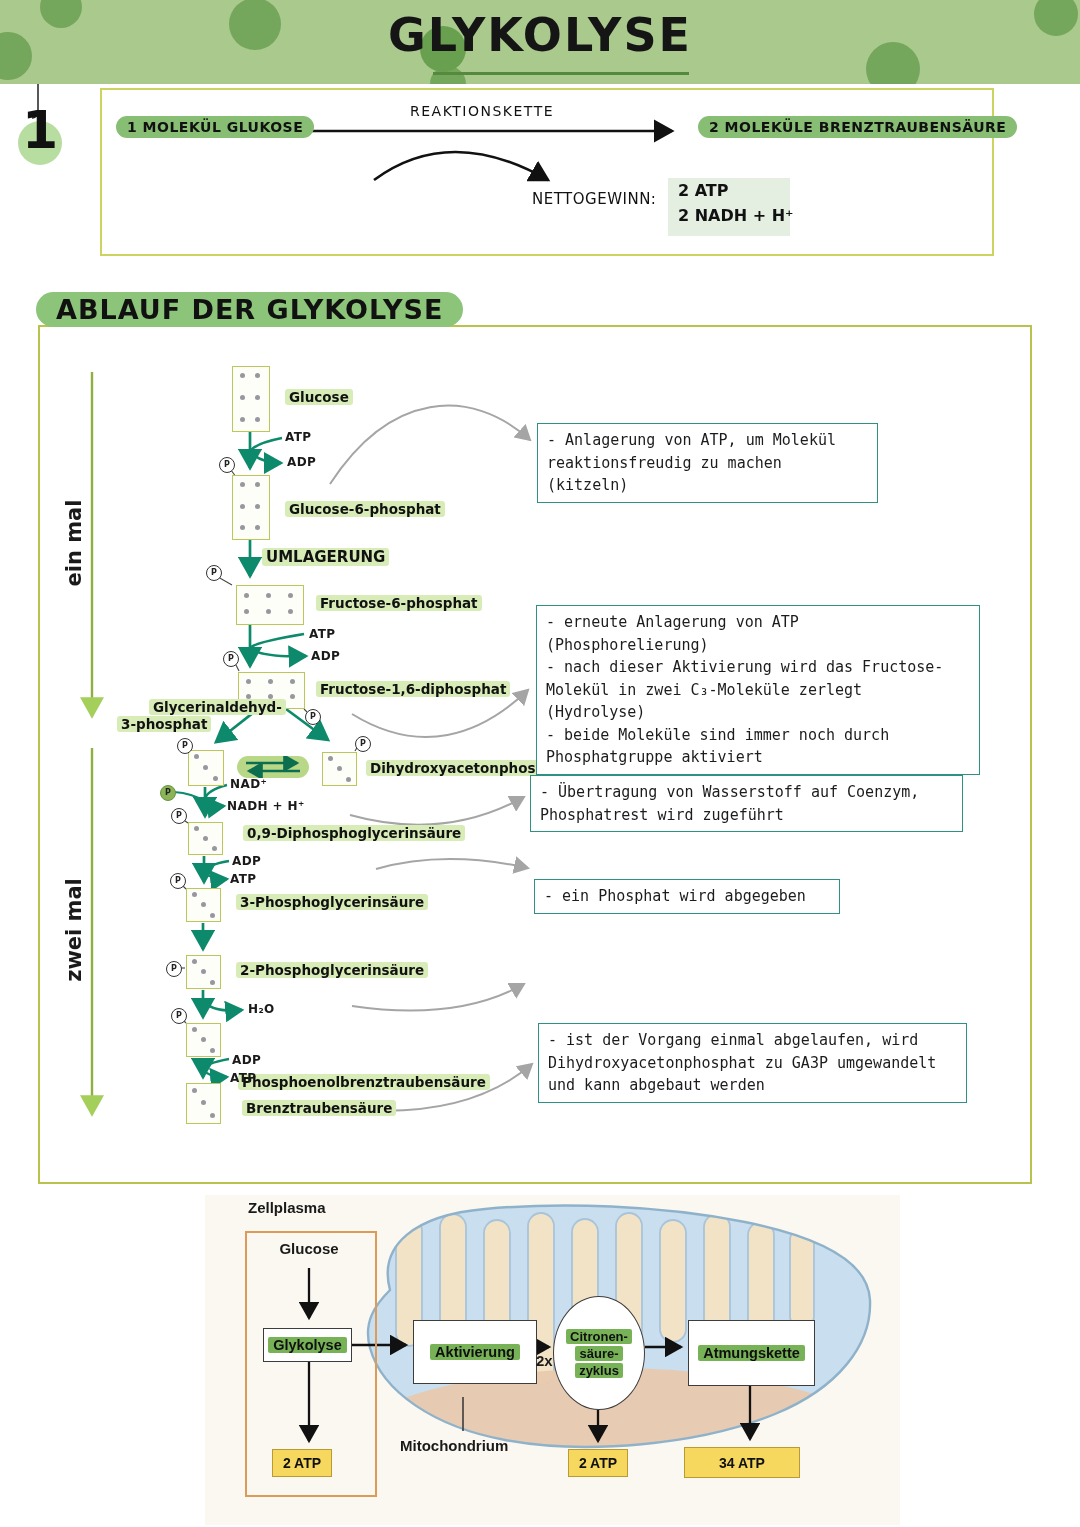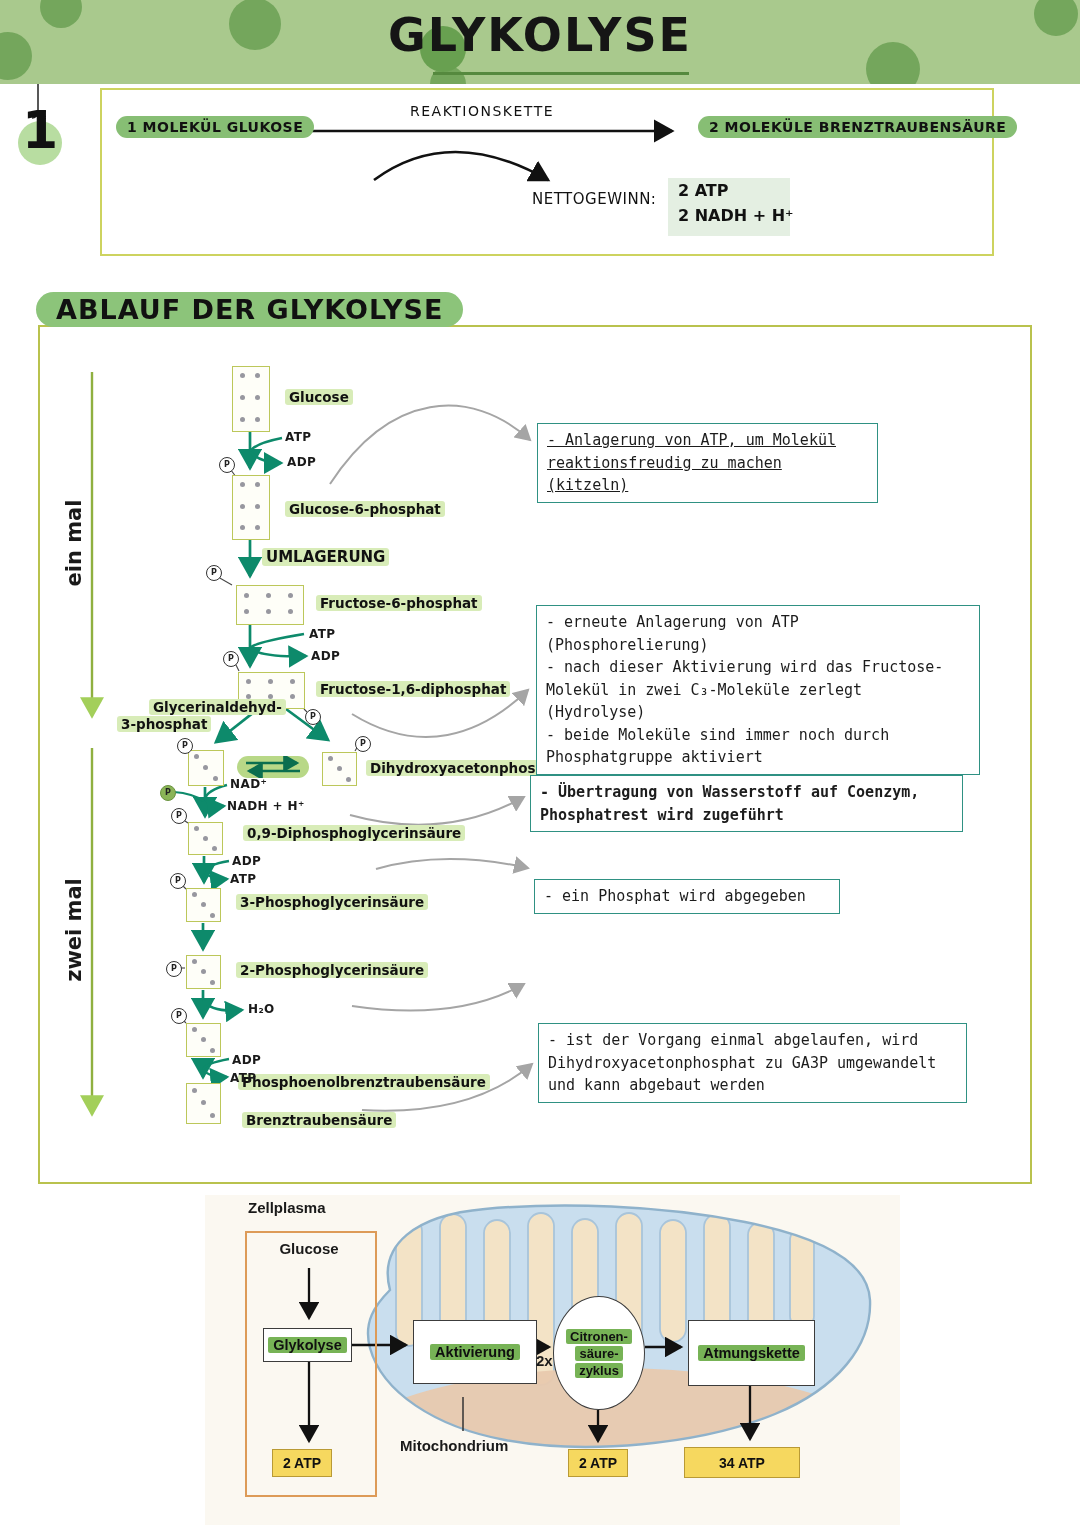--- a/index.html
+++ b/index.html
@@ -337,42 +337,42 @@
   <div class="mol-lab" style="left:262px;top:548px;font-size:15px;"><span class="hl">UMLAGERUNG</span></div>
   <div class="mol-lab" style="left:316px;top:595px;"><span class="hl">Fructose-6-phosphat</span></div>
   <div class="mol-lab" style="left:316px;top:681px;"><span class="hl">Fructose-1,6-diphosphat</span></div>
   <div class="mol-lab" style="left:117px;top:699px;padding-left:32px;"><span class="hl">Glycerinaldehyd-</span></div>
   <div class="mol-lab" style="left:117px;top:716px;"><span class="hl">3-phosphat</span></div>
   <div class="mol-lab" style="left:366px;top:760px;"><span class="hl">Dihydroxyacetonphosphat</span></div>
   <div class="mol-lab" style="left:243px;top:825px;"><span class="hl">0,9-Diphosphoglycerinsäure</span></div>
   <div class="mol-lab" style="left:236px;top:894px;"><span class="hl">3-Phosphoglycerinsäure</span></div>
   <div class="mol-lab" style="left:236px;top:962px;"><span class="hl">2-Phosphoglycerinsäure</span></div>
   <div class="mol-lab" style="left:238px;top:1030px;margin-top:44px;"><span class="hl">Phosphoenolbrenztraubensäure</span></div>
-  <div class="mol-lab" style="left:242px;top:1100px;margin-top:12px;"><span class="hl">Brenztraubensäure</span></div>
+  <div class="mol-lab" style="left:242px;top:1100px;"><span class="hl">Brenztraubensäure</span></div>
 
   <div class="small-lab" style="left:285px;top:430px;">ATP</div>
   <div class="small-lab" style="left:287px;top:455px;">ADP</div>
   <div class="small-lab" style="left:309px;top:627px;">ATP</div>
   <div class="small-lab" style="left:311px;top:649px;">ADP</div>
   <div class="small-lab" style="left:230px;top:777px;">NAD⁺</div>
   <div class="small-lab" style="left:227px;top:799px;">NADH + H⁺</div>
   <div class="small-lab" style="left:232px;top:854px;">ADP</div>
   <div class="small-lab" style="left:230px;top:872px;">ATP</div>
   <div class="small-lab" style="left:248px;top:1002px;">H₂O</div>
   <div class="small-lab" style="left:232px;top:1053px;">ADP</div>
   <div class="small-lab" style="left:230px;top:1071px;">ATP</div>
 
-  <div class="note" style="left:537px;top:423px;width:321px;text-decoration:underline;">- Anlagerung von ATP, um Molekül
+  <div class="note" style="left:537px;top:423px;width:321px;">- Anlagerung von ATP, um Molekül
 reaktionsfreudig zu machen (kitzeln)</div>
   <div class="note" style="left:536px;top:605px;width:424px;">- erneute Anlagerung von ATP (Phosphorelierung)
 - nach dieser Aktivierung wird das Fructose-
 Molekül in zwei C₃-Moleküle zerlegt (Hydrolyse)
 - beide Moleküle sind immer noch durch
 Phosphatgruppe aktiviert</div>
-  <div class="note" style="left:530px;top:775px;width:413px;font-weight:bold;">- Übertragung von Wasserstoff auf Coenzym,
+  <div class="note" style="left:530px;top:775px;width:413px;">- Übertragung von Wasserstoff auf Coenzym,
 Phosphatrest wird zugeführt</div>
   <div class="note" style="left:534px;top:855px;width:286px;margin-top:24px;">- ein Phosphat wird abgegeben</div>
   <div class="note" style="left:538px;top:1023px;width:409px;">- ist der Vorgang einmal abgelaufen, wird
 Dihydroxyacetonphosphat zu GA3P umgewandelt
 und kann abgebaut werden</div>
 
   <div class="figtext" style="left:248px;top:1199px;">Zellplasma</div>
   <div class="orangebox" style="left:245px;top:1231px;width:128px;height:262px;"></div>
   <div class="figtext" style="left:245px;top:1240px;width:128px;text-align:center;">Glucose</div>
   <div class="figbox" style="left:263px;top:1328px;width:87px;height:32px;">

